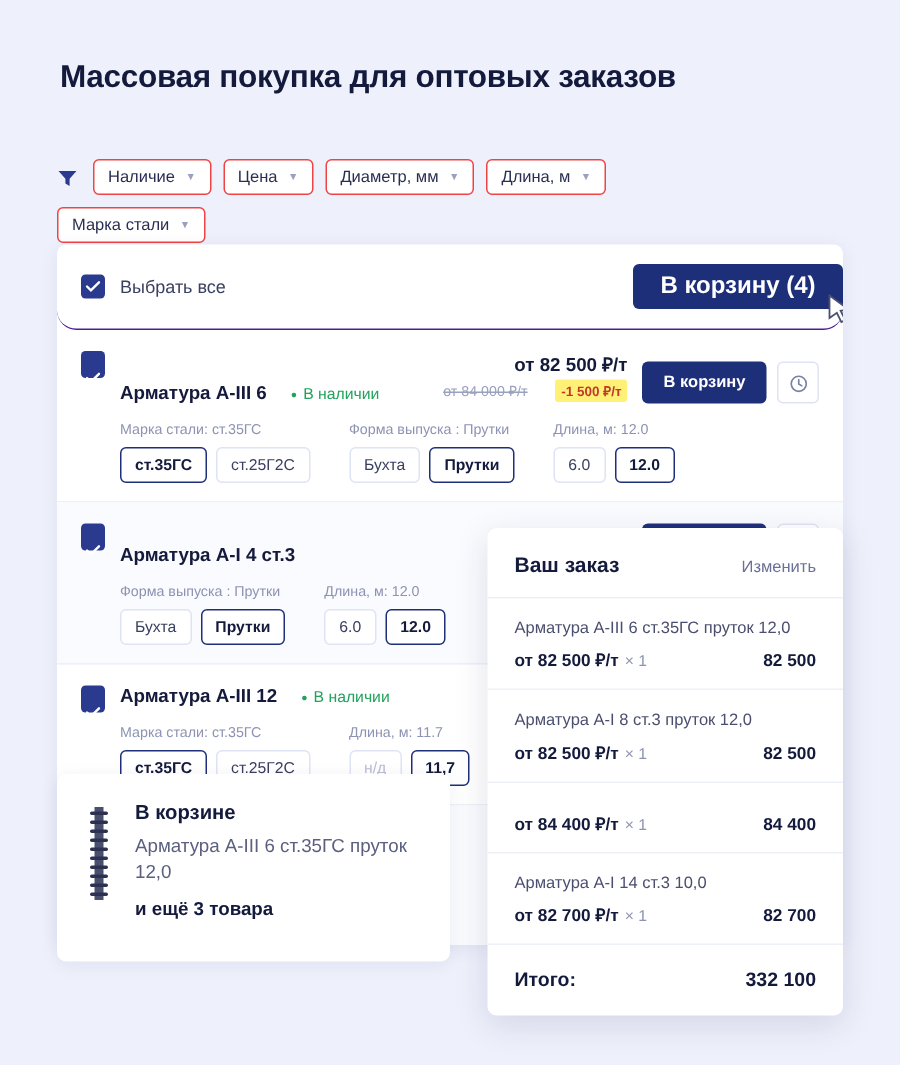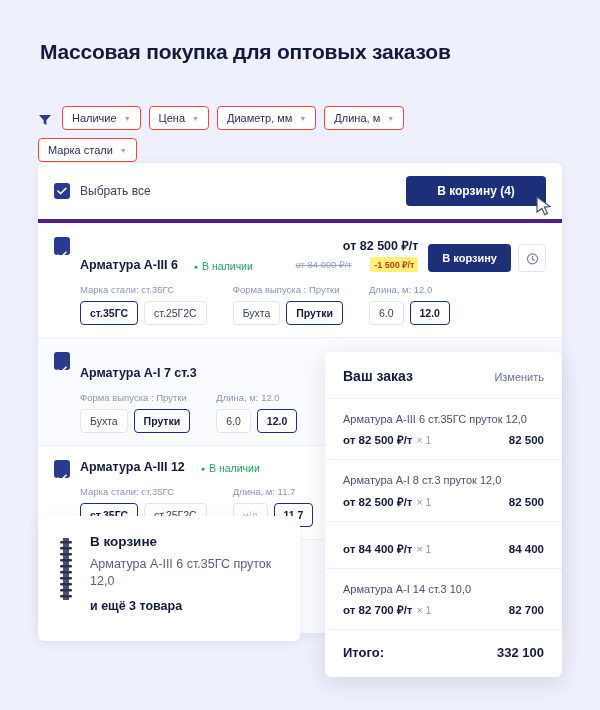--- a/index.html
+++ b/index.html
@@ -30,33 +30,34 @@
   .chip .caret { font-size:7px; color:#9aa0bf; line-height:1; }
 
   
   .card {
     position:absolute; left:38px; top:163px; width:524px;
     background:#fff; border-radius:6px;
     box-shadow:0 2px 12px rgba(35,42,95,.07);
     overflow:hidden;
   }
   .card-head {
-    display:flex; align-items:center; padding:13px 16px 13px 16px;
-    border-bottom:4px solid #4c1d95;
+    display:flex; align-items:center; padding:13px 0 13px 16px;
+    border-bottom:1px solid #4c1d95;
+    border-radius:13px;
   }
   .cb {
     width:16px; height:16px; border-radius:3px; background:#2a3a8f;
     display:inline-flex; align-items:center; justify-content:center;
     flex:0 0 auto;
   }
   .cb svg { display:block; }
   .select-all-label { font-size:12px; color:#3a4060; margin-left:10px; }
   .btn-primary {
     background:#1e2f7a; color:#fff; border:0; border-radius:4px;
-    font-size:12px; font-weight:700; height:30px; padding:0 16px;
+    font-size:16px; font-weight:700; height:30px; padding:0 16px;
     cursor:pointer; font-family:inherit;text-align:center;
   }
   .head-cart { margin-left:auto; position:relative; }
   .head-cart .btn-primary { width:140px; }
   .cursor {
     position:absolute; right:-6px; bottom:-12px; width:16px; height:22px;
   }
 
   
   .row { display:flex; padding:14px 16px 12px 16px; border-bottom:1px solid #eef0f7; }
@@ -255,21 +256,21 @@
   </div>
 
   <div class="row row-alt">
     <span class="cb row-cb">
         <svg width="10" height="8" viewBox="0 0 10 8">
           <path d="M1 4l2.6 2.6L9 1.2" stroke="#fff" stroke-width="1.6" fill="none" stroke-linecap="round"></path>
         </svg>
       </span>
     <div class="row-body">
       <div class="row-top">
-        <span class="prod-name">Арматура А-I 7 ст.3</span>
+        <span class="prod-name">Арматура А-I 4 ст.3</span>
         <span class="stock order">Под заказ</span>
         <span class="price-block">
           <div class="price-now">от 82 500 ₽/т</div>
         </span>
         <span class="row-actions">
           <button class="btn-cart">В корзину</button>
           <span class="icon-btn">
             <svg width="13" height="13" viewBox="0 0 14 14">
                 <circle cx="7" cy="7.4" r="5.4" fill="none" stroke="#7b81a3" stroke-width="1.2"></circle>
                 <path d="M7 4.4v3.2l2.2 1.3" stroke="#7b81a3" stroke-width="1.2" fill="none" stroke-linecap="round"></path>

